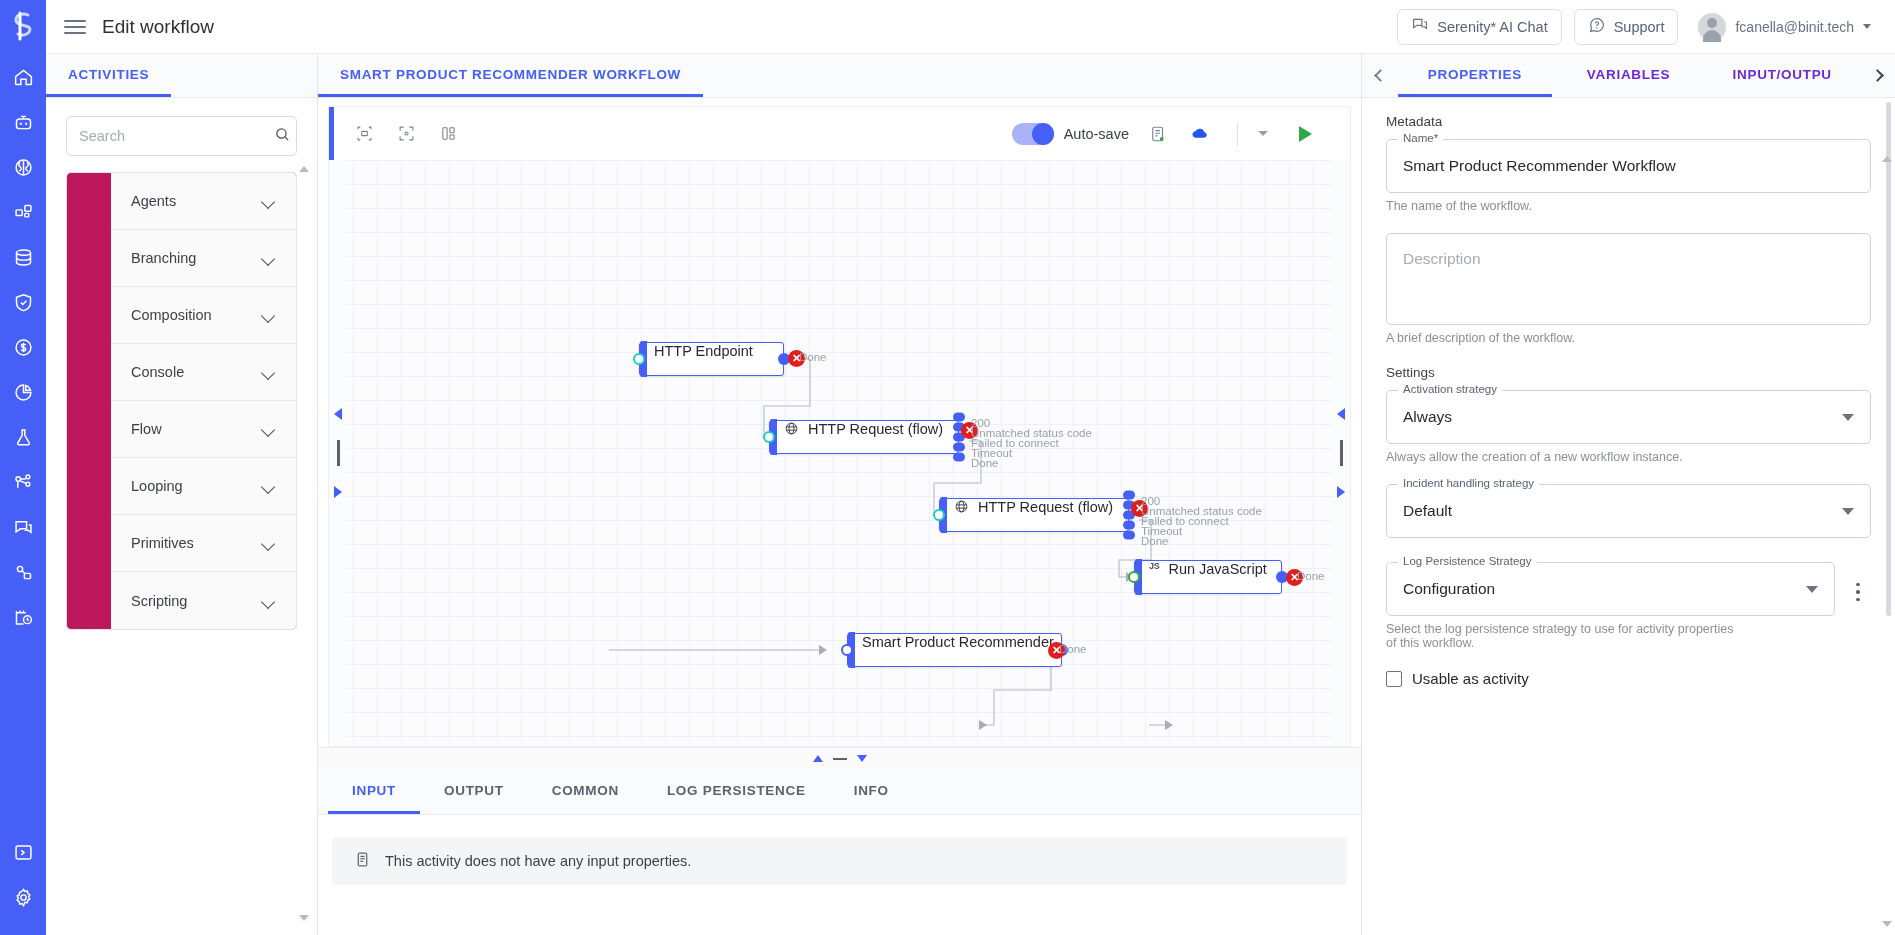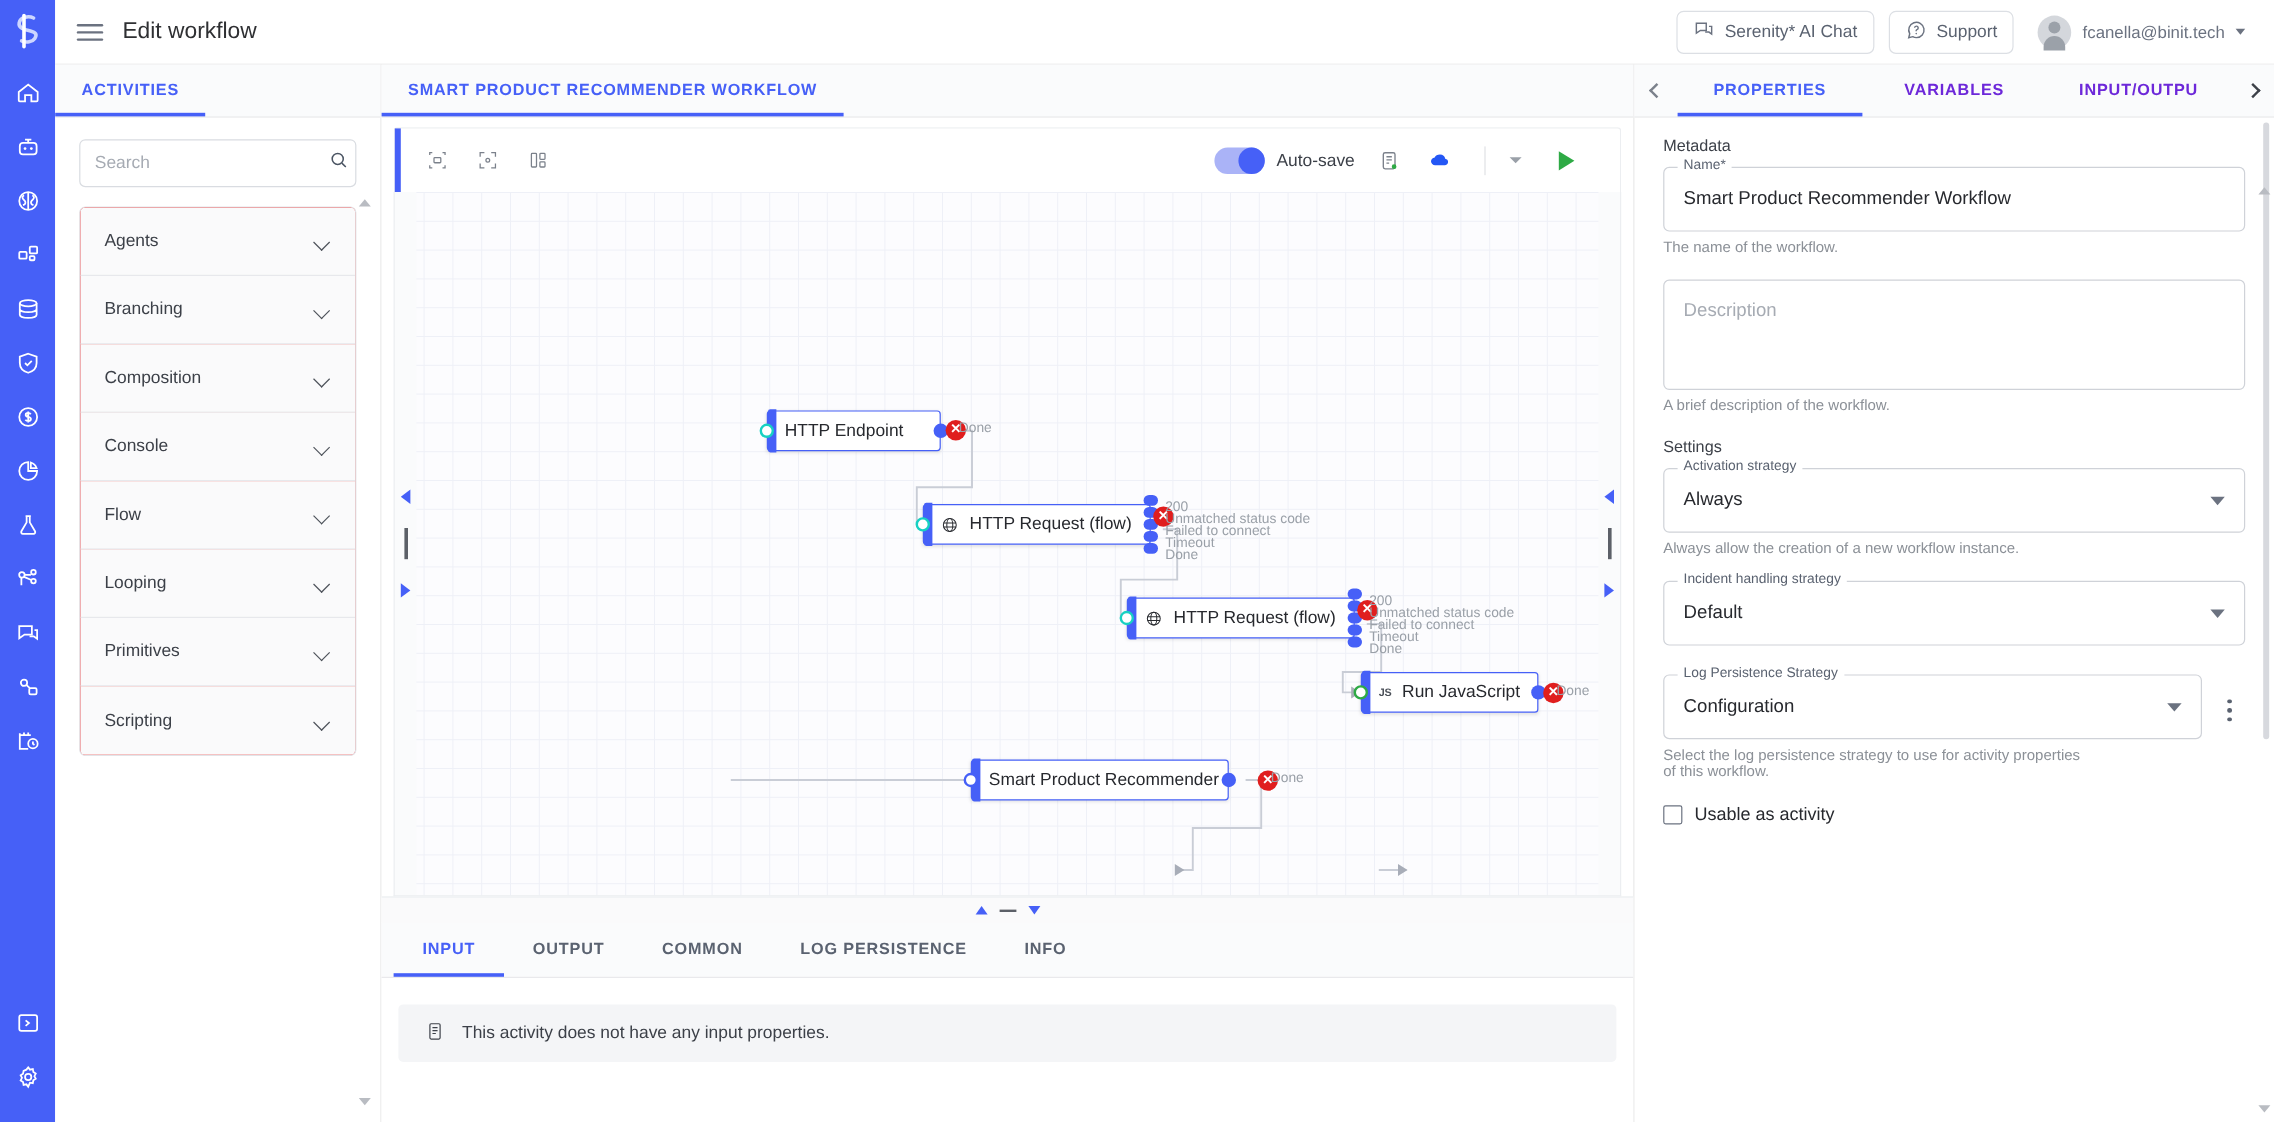--- a/index.html
+++ b/index.html
@@ -66,21 +66,21 @@
   .tab.active { color: #4660f7; border-bottom-color:#4660f7; }
   .act-search-wrap { padding: 18px 20px 0 20px; }
   .act-search {
     height: 40px; border:1px solid #d9dce1; border-radius:5px;
     display:flex; align-items:center; padding: 0 12px; gap:8px;
   }
   .act-search input { flex:1; border:none; outline:none; font-size:14.5px; color:#3b3f46; font-family:inherit;}
   .act-search input::placeholder{ color:#a6abb3; }
   .act-search svg { stroke:#4b5563; fill:none; stroke-width:1.8; }
   .act-list-wrap { padding: 16px 20px 10px 20px; flex:1; min-height:0; position:relative; }
-  .act-list { border:1px solid #e2e4e8; border-radius:5px; overflow:hidden; background:#ef4444;}
+  .act-list { border:1px solid #e2e4e8; border-radius:5px; overflow:hidden; background:#be185d;padding-left:44px;}
   .act-item {
     height: 57px; display:flex; align-items:center; justify-content:space-between;
     padding: 0 20px; font-size:14.5px; color:#3c4048; cursor:pointer;
     border-bottom: 1px solid #e7e8ec; background:#fafafb;
   }
   .act-item:last-child{ border-bottom:none; }
   .chev { width:13px;height:8px; position:relative; }
   .chev::before{content:"";position:absolute;left:0;top:0;width:9px;height:9px;border-right:1.9px solid #4b5058;border-bottom:1.9px solid #4b5058;transform:rotate(45deg);}
   .mini-scroll-up, .mini-scroll-dn { position:absolute; right:8px; width:0;height:0; }
   .mini-scroll-up{ top:10px; border-left:5px solid transparent;border-right:5px solid transparent;border-bottom:6px solid #b9bcc2;}
@@ -124,21 +124,21 @@
   .canvas-edge.left{ left:0; } .canvas-edge.right{ right:0; }
   .edge-arrow{ width:0;height:0;cursor:pointer;}
   .edge-arrow.l{ border-top:6px solid transparent;border-bottom:6px solid transparent;border-right:8px solid #4660f7; }
   .edge-arrow.r{ border-top:6px solid transparent;border-bottom:6px solid transparent;border-left:8px solid #4660f7; }
   .edge-bar{ width:3px;height:26px;background:#5c6068; }
 
   
   .node {
     position:absolute; height:34px; background:#fff;
     border:1.6px solid #4660f7; border-radius:3px;
-    display:flex; align-items:center; padding: 0 10px 0 14px;
+    display:flex; align-items:flex-start; padding: 0 10px 0 14px;
     font-size:14.5px; color:#27292e; white-space:nowrap;
     box-shadow: 0 1px 3px rgba(0,0,0,.10);
   }
   .node .left-bar{ position:absolute;left:0;top:-1.6px;bottom:-1.6px;width:7px;background:#4660f7;border-radius:2px 0 0 2px;}
   .node .nicon{ margin-right:9px; display:flex;align-items:center; color:#2a2c31; }
   .node .nicon svg{ stroke:#2a2c31; fill:none; stroke-width:1.4; }
   .port-in {
     position:absolute; left:-7px; top:50%; transform:translateY(-50%);
     width:12px;height:12px;border-radius:50%;background:#fff;border:2.4px solid #17d1c3;
   }
@@ -568,21 +568,21 @@
             <div class="node" style="left:805px; top:400px; width:148px;">
               <div class="left-bar"></div>
               <div class="port-in" style="border-color:#2eaa45;"></div>
               <span class="nicon" style="font-size:9px;font-weight:700;color:#4b5058;letter-spacing:-.3px;">JS</span>
               <span>Run JavaScript</span>
               <div class="port-out"></div>
             </div>
             <div class="err-badge" style="left:957px; top:409px;">✕</div>
             <div class="port-labels" style="left:968px; top:411px;">Done</div>
 
-            <div class="node" style="left:480px; top:473px; width:215px;">
+            <div class="node" style="left:518px; top:473px; width:215px;">
               <div class="left-bar"></div>
               <div class="port-in" style="border-color:#4660f7;"></div>
               <span>Smart Product Recommender</span>
               <div class="port-out"></div>
             </div>
             <div class="err-badge" style="left:719px; top:482px;">✕</div>
             <div class="port-labels" style="left:730px; top:484px;">Done</div>
 
           </div>
         </div>

